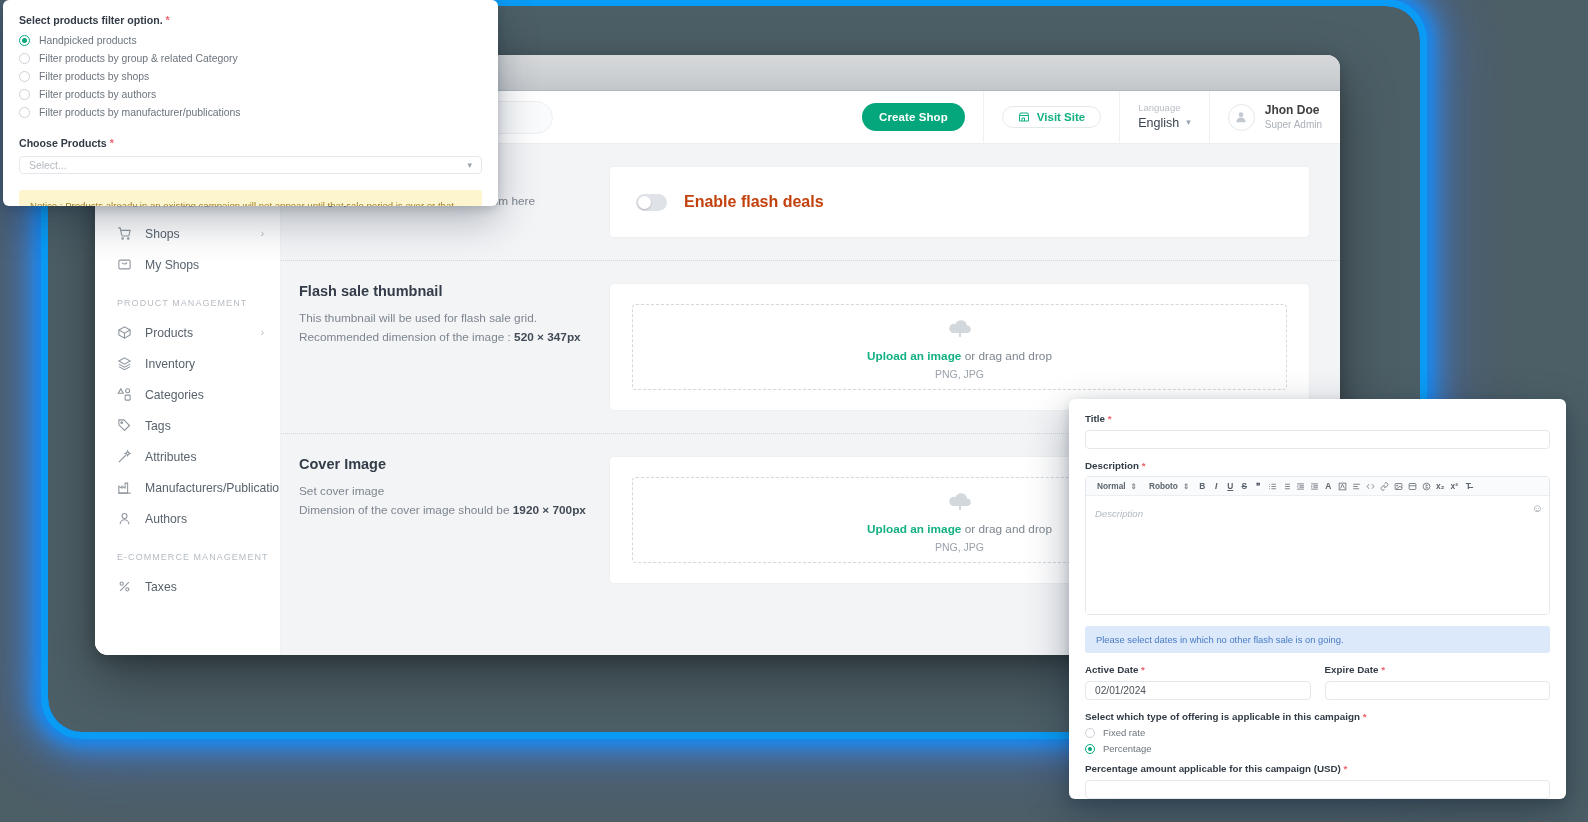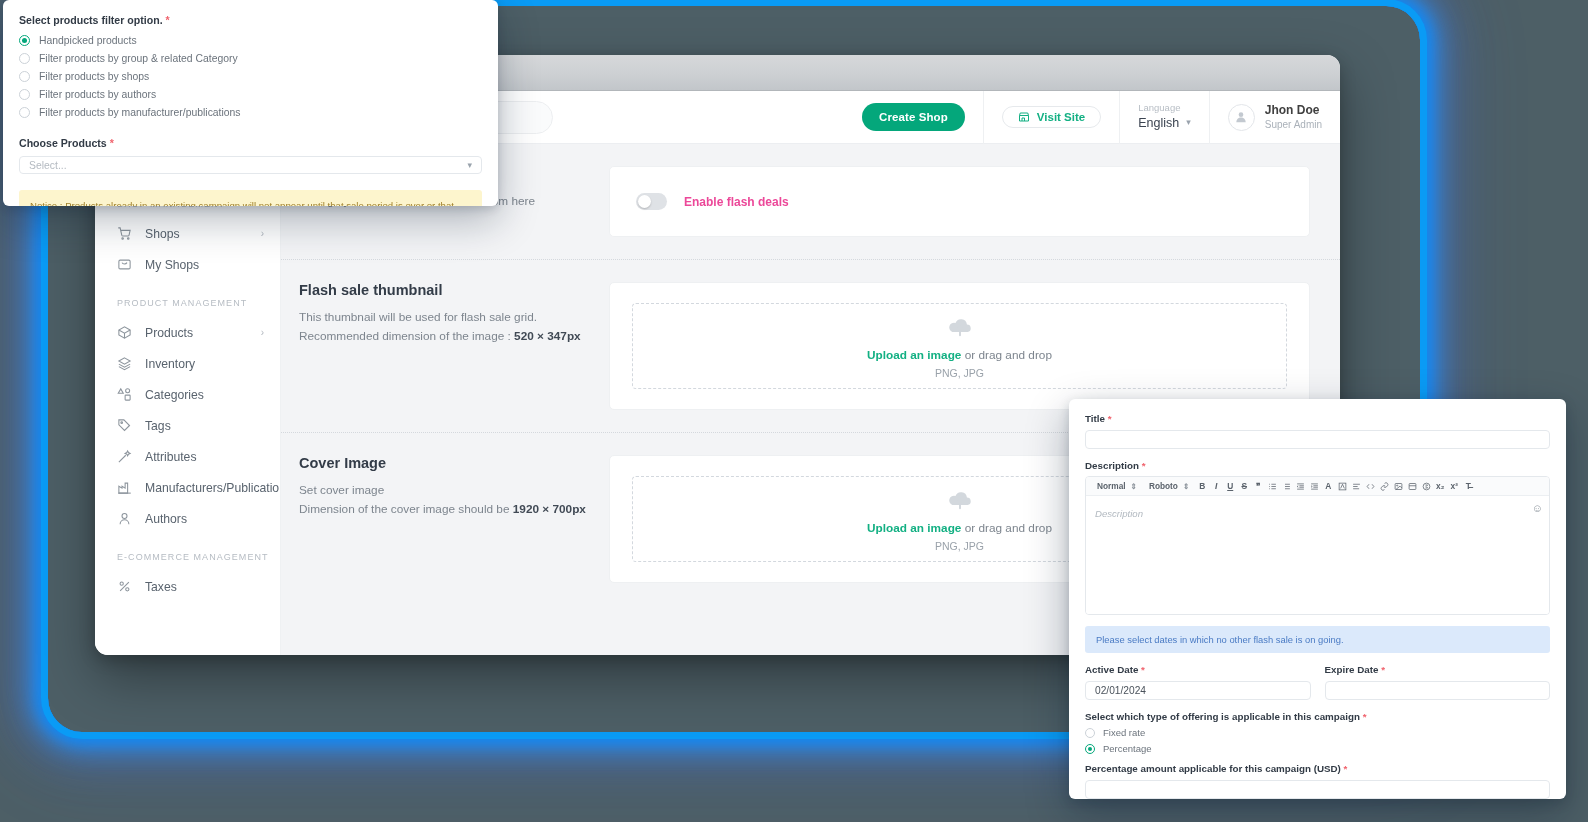--- a/index.html
+++ b/index.html
@@ -129,21 +129,21 @@
   .toggle-row { display: flex; align-items: center; gap: 17px; padding: 6px 4px; }
   .toggle {
     width: 31px; height: 17px; border-radius: 9px; background: #dfe2e6;
     position: relative; cursor: pointer; flex: 0 0 31px;
   }
   .toggle::after {
     content: ""; position: absolute; left: 2px; top: 2px;
     width: 13px; height: 13px; border-radius: 50%; background: #fff;
     box-shadow: 0 1px 2px rgba(0,0,0,.2);
   }
-  .toggle-label { font-size: 12px; color: #ec4899; font-weight: 700; }
+  .toggle-label { font-size: 16px; color: #c2410c; font-weight: 700; }
 
   .dropzone {
     border: 1px dashed #d3d8de; border-radius: 4px;
     height: 86px; display: flex; flex-direction: column;
     align-items: center; justify-content: center; gap: 5px; background: #fff;
   }
   .dz-cloud { color: #d3d8dd; }
   .dz-text { font-size: 11.8px; color: #7d858e; }
   .dz-text a { color: #13b083; font-weight: 700; text-decoration: none; }
   .dz-sub { font-size: 10.5px; color: #9aa2aa; }

